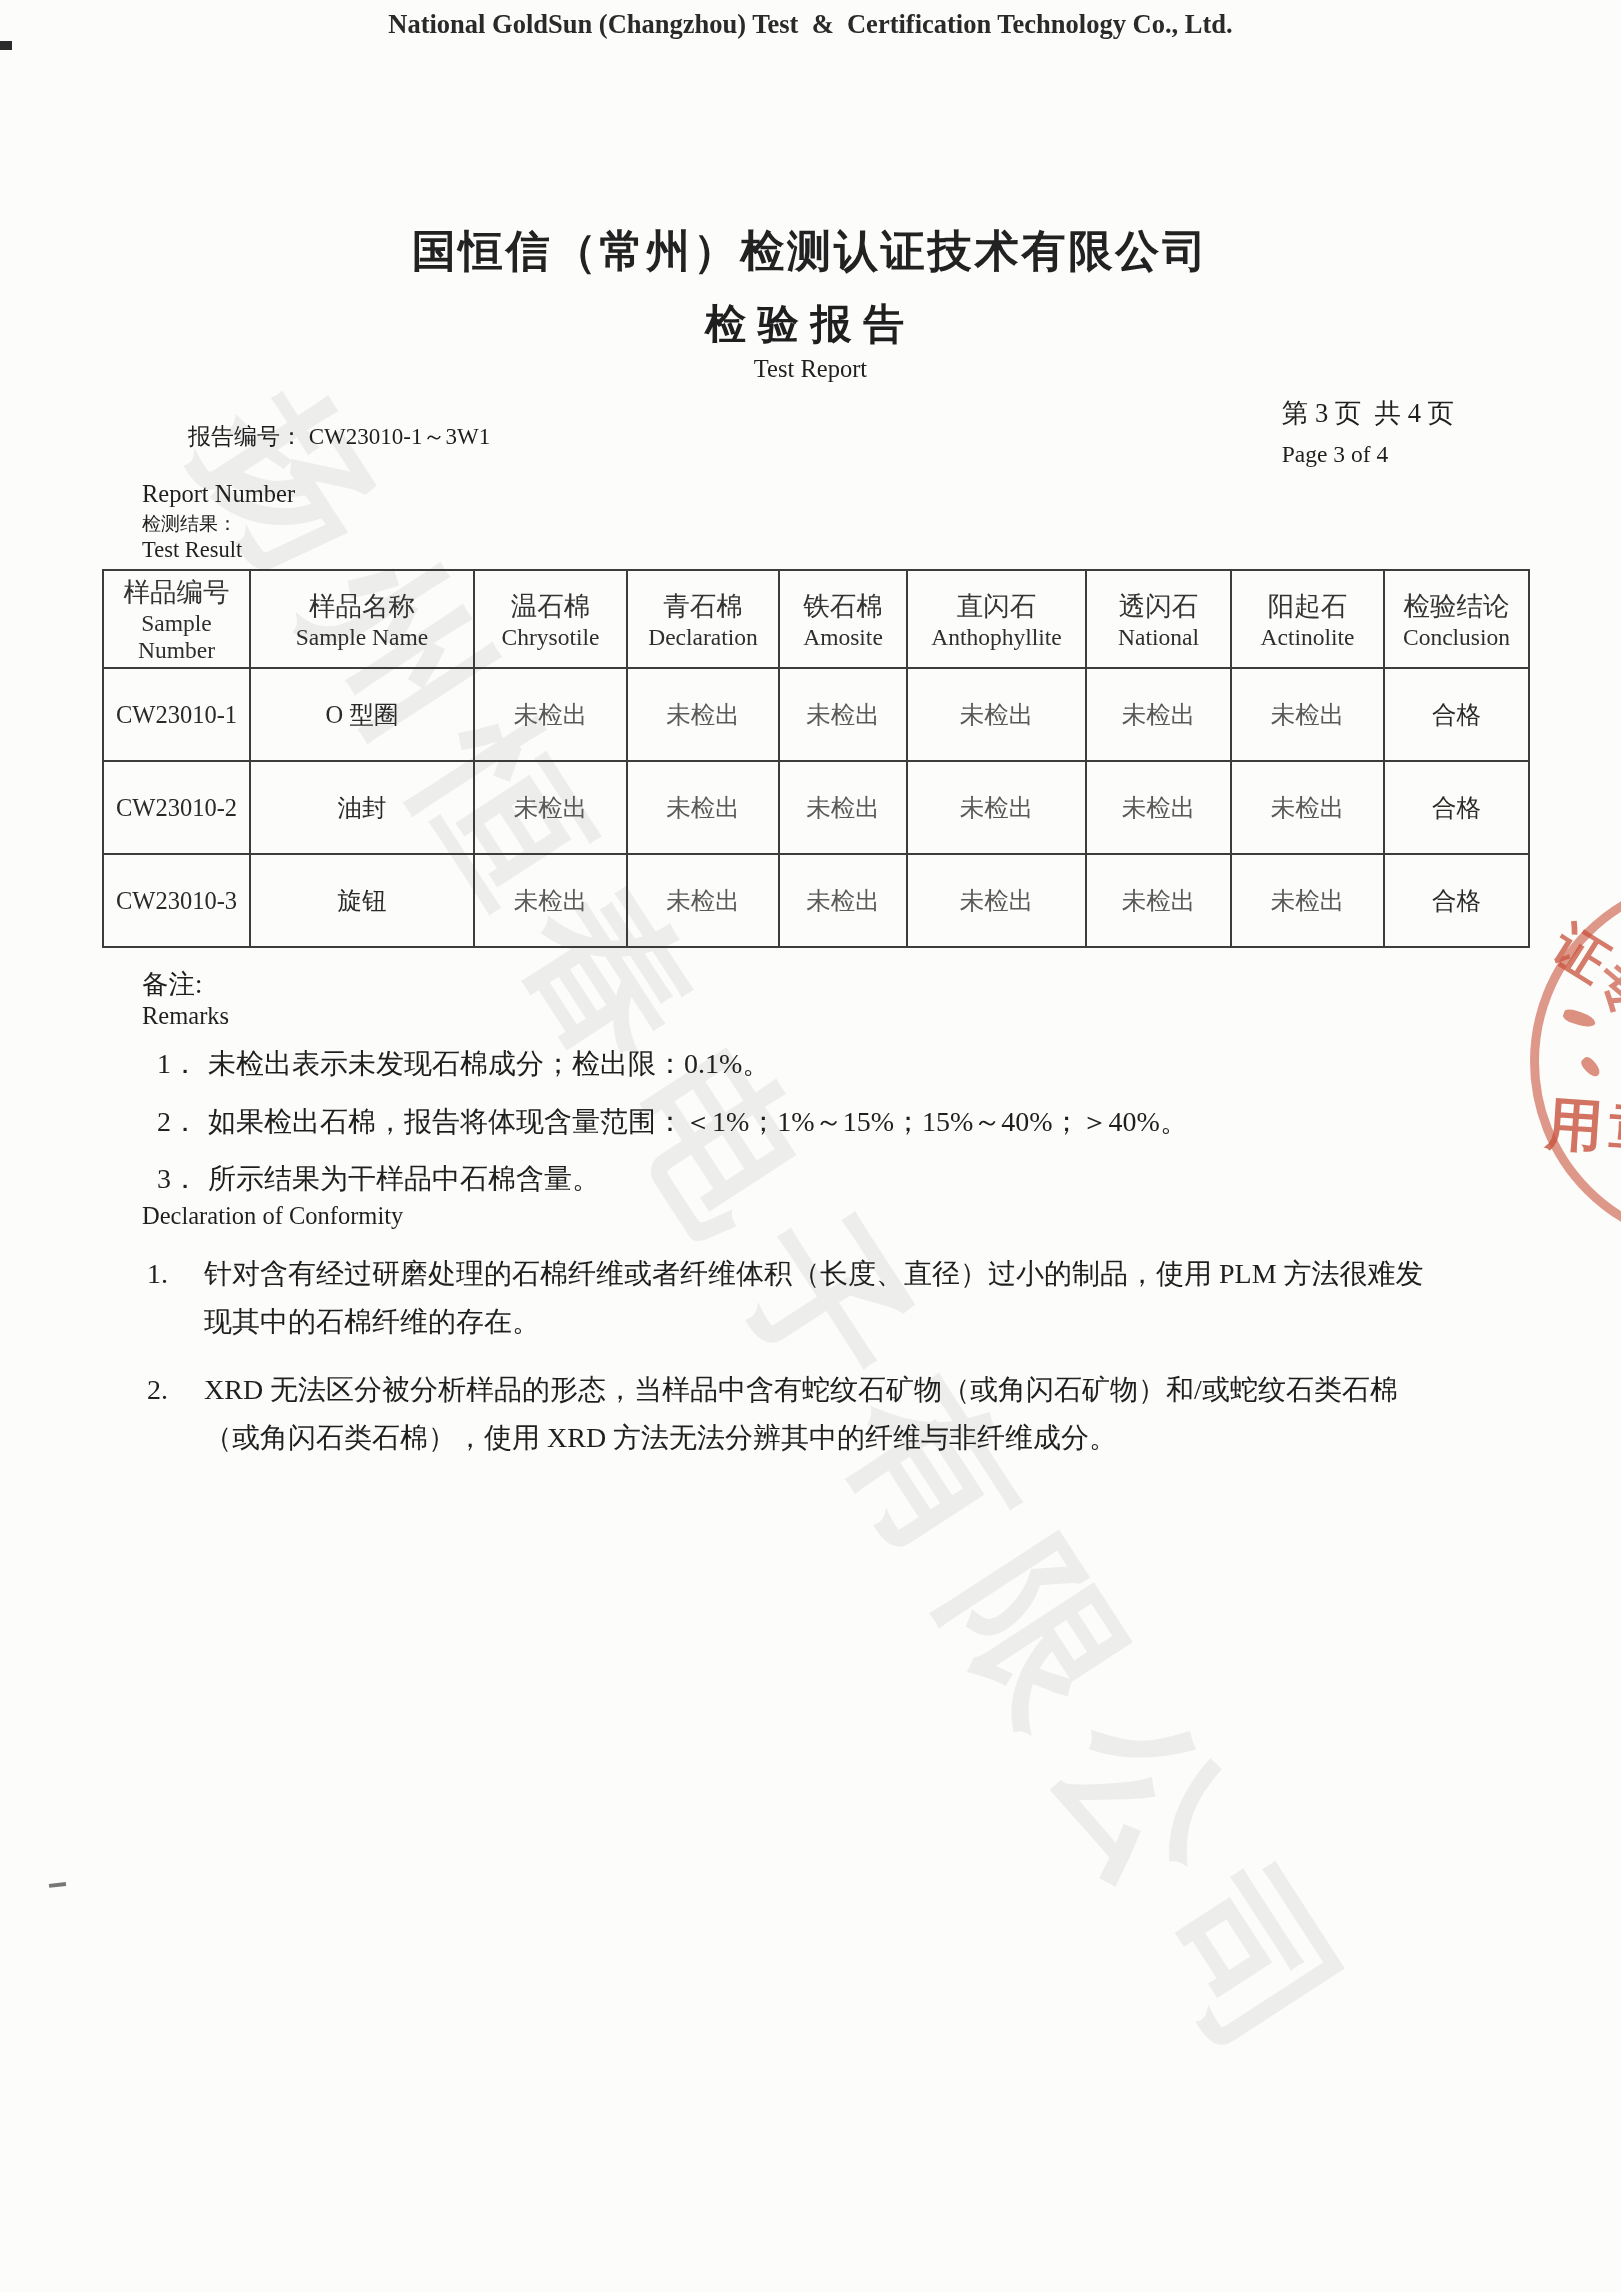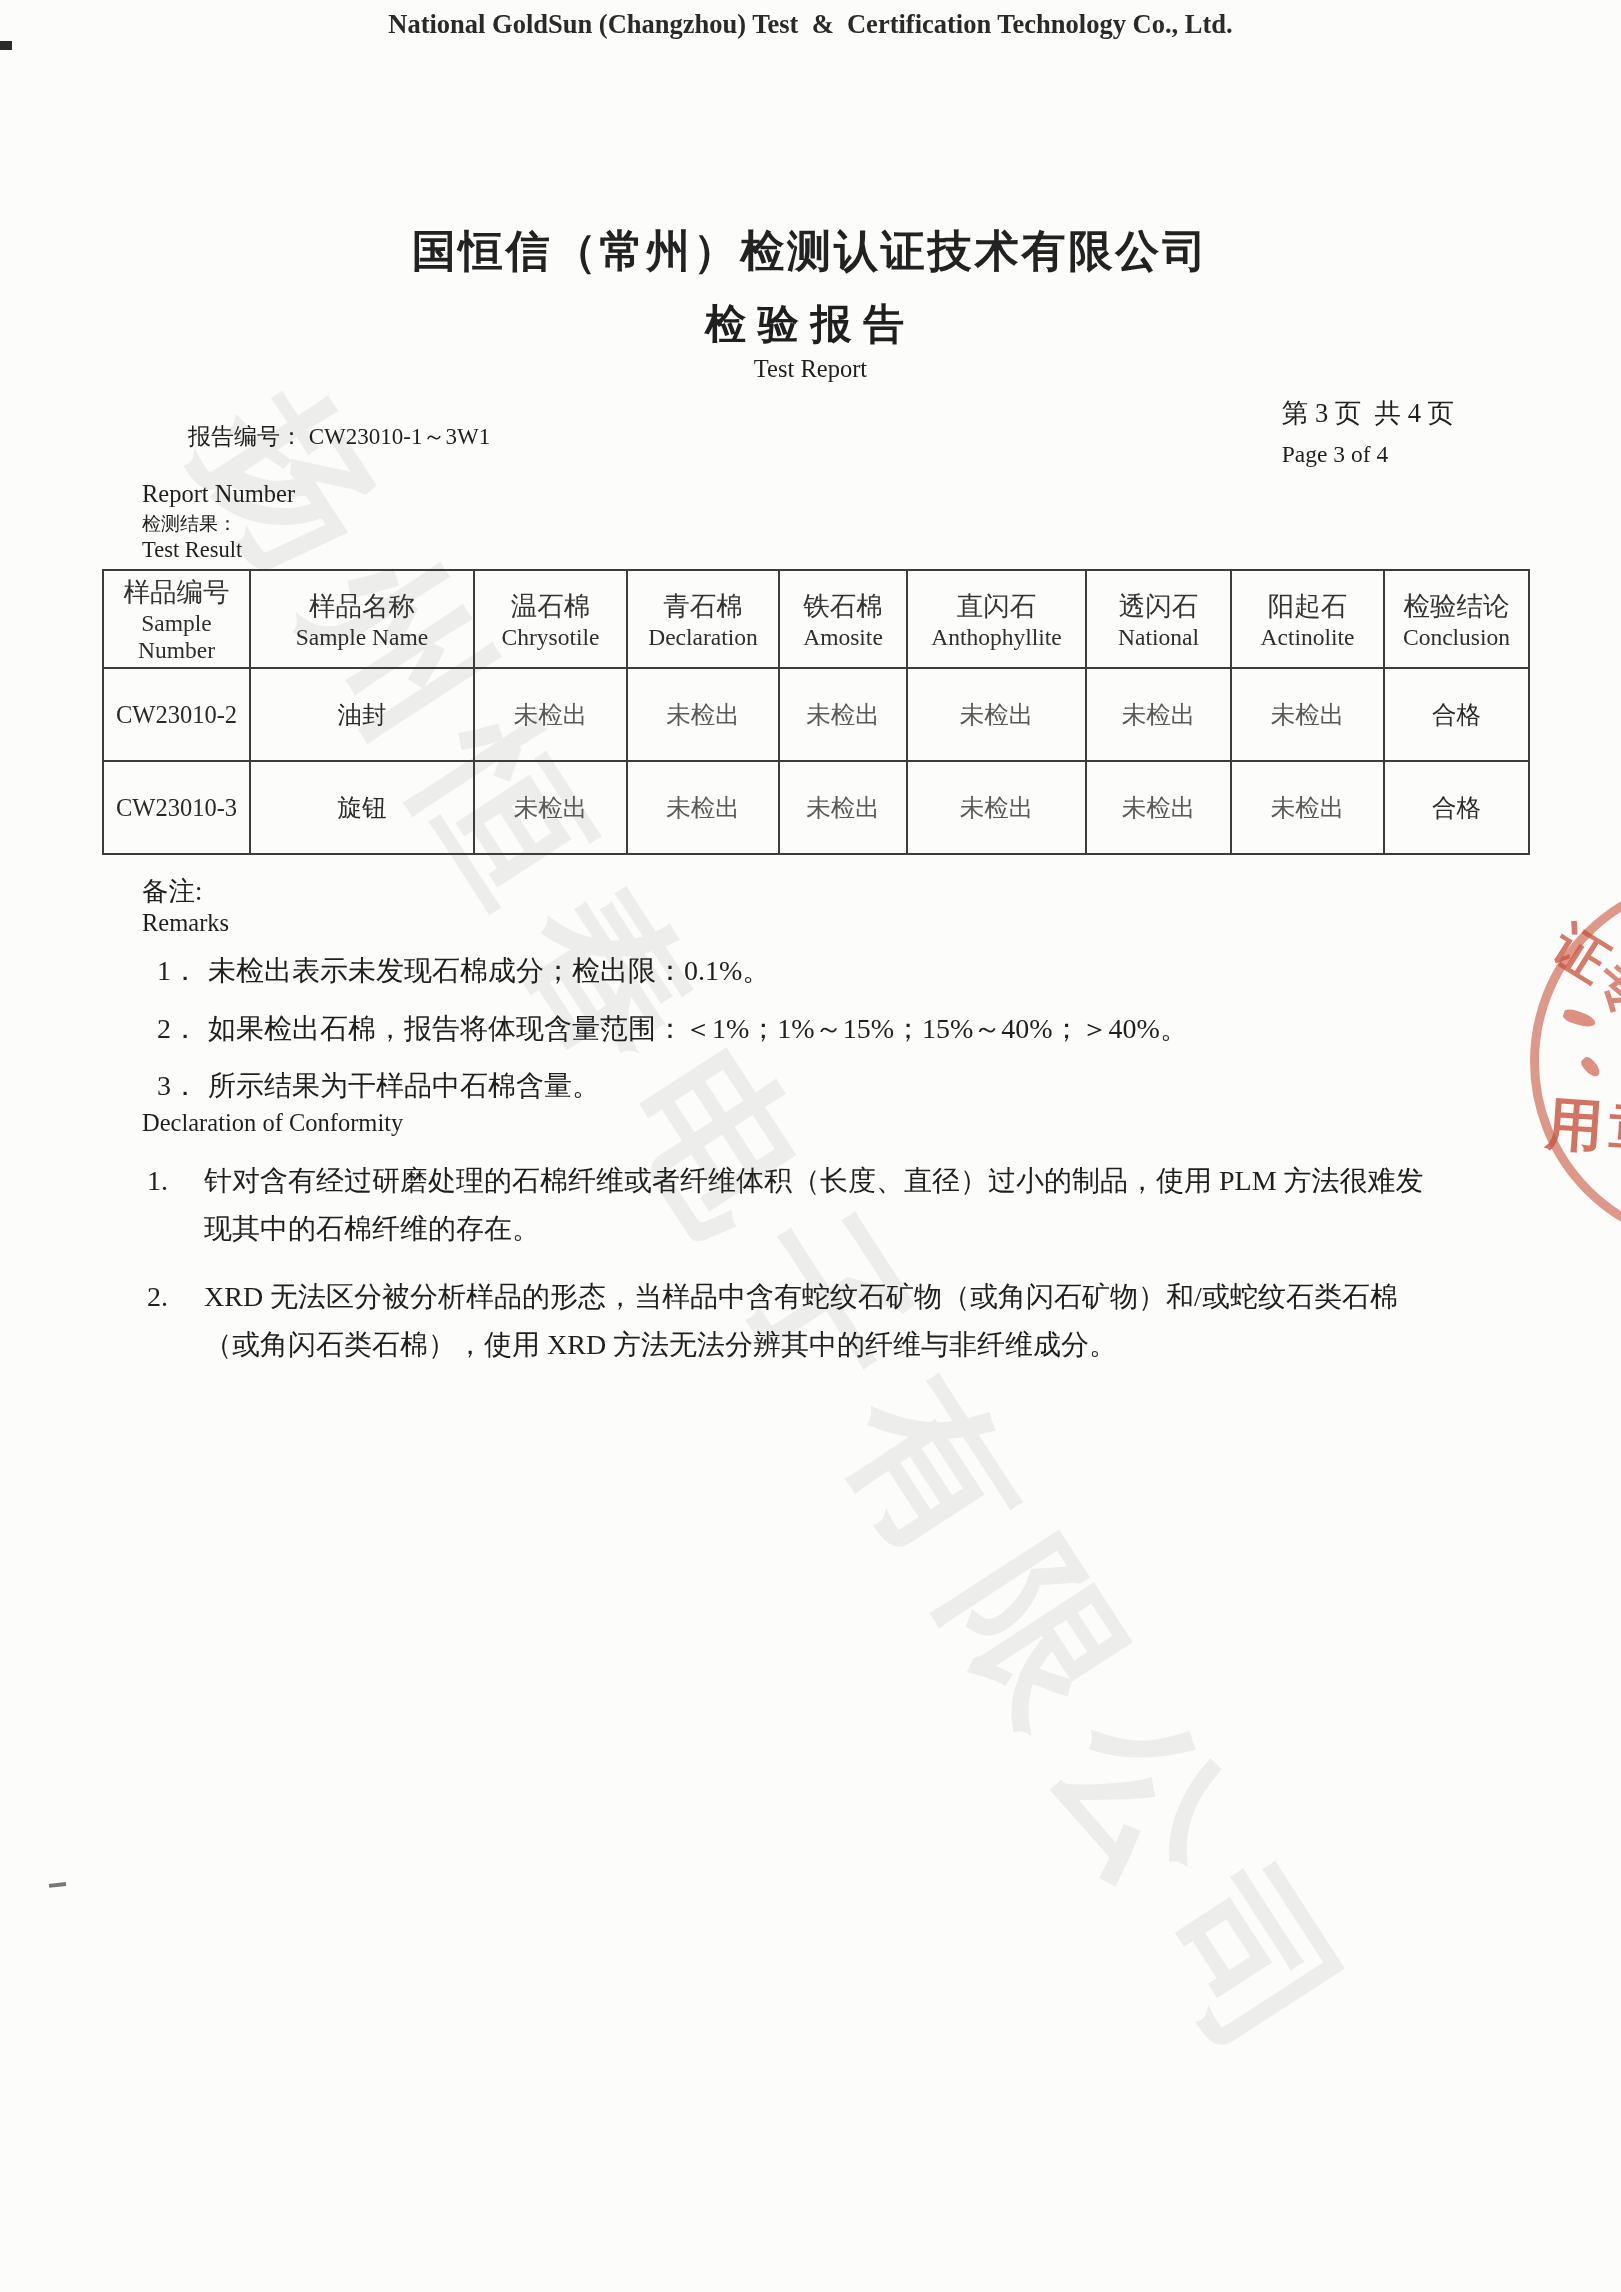--- a/index.html
+++ b/index.html
@@ -193,20 +193,31 @@
             <span class="h-en">Actinolite</span>
           </th>
         <th>
             <span class="h-cn">检验结论</span>
             <span class="h-en">Conclusion</span>
           </th>
       </tr>
     </thead>
     <tbody>
       <tr>
+        <td class="c-sample">CW23010-1</td>
+        <td class="c-sample">O 型圈</td>
+        <td class="c-nd">未检出</td>
+        <td class="c-nd">未检出</td>
+        <td class="c-nd">未检出</td>
+        <td class="c-nd">未检出</td>
+        <td class="c-nd">未检出</td>
+        <td class="c-nd">未检出</td>
+        <td class="c-sample">合格</td>
+      </tr>
+      <tr>
         <td class="c-sample">CW23010-2</td>
         <td class="c-sample">油封</td>
         <td class="c-nd">未检出</td>
         <td class="c-nd">未检出</td>
         <td class="c-nd">未检出</td>
         <td class="c-nd">未检出</td>
         <td class="c-nd">未检出</td>
         <td class="c-nd">未检出</td>
         <td class="c-sample">合格</td>
       </tr>

